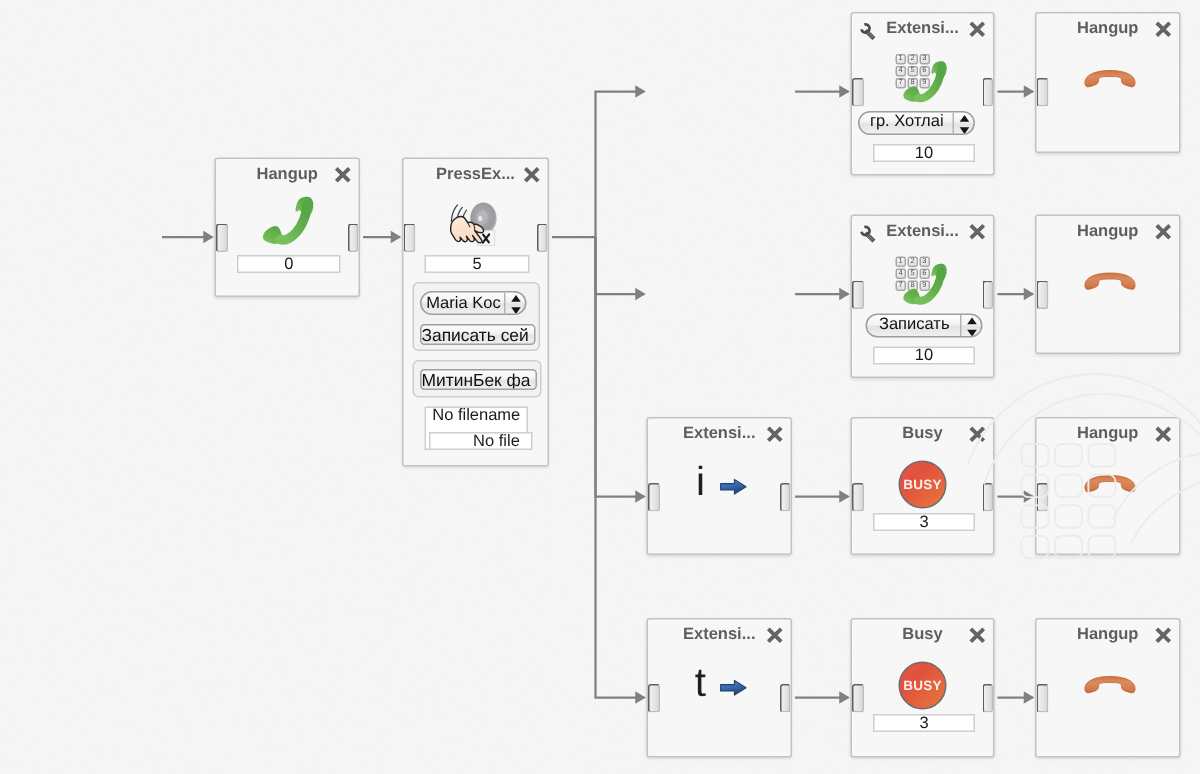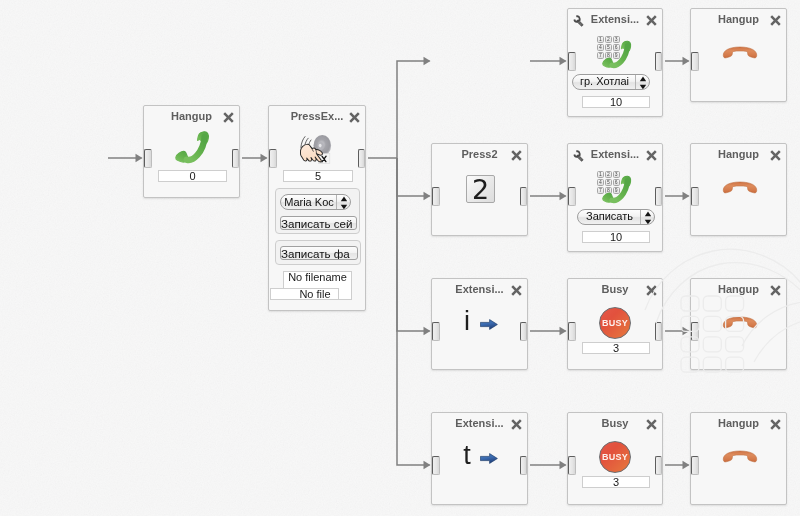--- a/index.html
+++ b/index.html
@@ -167,23 +167,23 @@
           <div class="sel-label" style="top: 0px; line-height: 14px; font-size: 11px;">Maria Koc</div>
           <div class="sel-arrows">
             <svg width="8" height="14" viewBox="0 0 8 14" style="position:absolute;left:2.5px;top:1px">
               <path d="M4.0 0.6 L7.2 5.2 H0.8 Z" fill="#151515"></path>
               <path d="M4.0 13.4 L7.2 8.8 H0.8 Z" fill="#151515"></path>
             </svg>
           </div>
         </div>
         <div class="btn" style="left: 11px; top: 110px; width: 77px; height: 14px; line-height: 13px; font-size: 11.6px;">Записать сей</div>
         <div class="fset" style="left: 6px; top: 134px; width: 86px; height: 25px;"></div>
-        <div class="btn" style="left: 11px; top: 140px; width: 78px; height: 14px; line-height: 13px; font-size: 11.6px;">Записать фа</div>
+        <div class="btn" style="left: 11px; top: 140px; width: 78px; height: 14px; line-height: 13px; font-size: 11.6px;">МитинБек фа</div>
         <div class="txtfield" style="left: 14px; top: 165px; width: 69px; height: 29px; line-height: 11px; font-size: 11px;">No filename</div>
-        <div class="txtfield" style="left: 1px; top: 182px; width: 69px; height: 12px; line-height: 11px; font-size: 11px; padding-left: 21px;">No file</div>
+        <div class="txtfield" style="left: 17px; top: 182px; width: 69px; height: 12px; line-height: 11px; font-size: 11px; padding-left: 21px;">No file</div>
       </div>
       <div class="node" style="left: 567px; top: 8px; width: 96px; height: 109px;">
         <div class="node-wrench"><svg width="14" height="15" viewBox="0 0 28 30">
     <g transform="translate(1.0,1.0) rotate(22 9 9)">
       <path d="M4.57 3.33 A7.2 7.2 0 1 1 2.89 12.82 L5.95 10.91 A3.6 3.6 0 1 0 6.78 6.16 Z" fill="#4a4a4a"></path>
       <g transform="rotate(23 12 12)">
         <rect x="10.0" y="9.3" width="15.5" height="5.6" rx="0.6" fill="#4a4a4a"></rect>
         <g stroke="#a3a3a3" stroke-width="0.95">
           <path d="M15.0 9.7 V14.5"></path>
                   <path d="M17.0 9.7 V14.5"></path>
@@ -257,29 +257,20 @@
               <stop offset="1" stop-color="#c96b3c"></stop>
             </linearGradient>
           </defs>
     <path d="M1.3 9.6 C0.9 4.6 7.0 1.0 18.0 1.0 C29.0 1.0 35.1 4.6 34.7 9.6
              C34.5 11.5 33.6 12.2 31.9 11.8 C29.2 11.2 26.8 10.3 26.1 9.3
              C25.6 8.5 25.7 7.2 25.5 6.5 C25.3 5.5 24.0 5.0 18.0 5.0
              C12.0 5.0 10.7 5.5 10.5 6.5 C10.3 7.2 10.4 8.5 9.9 9.3
              C9.2 10.3 6.8 11.2 4.1 11.8 C2.4 12.2 1.5 11.5 1.3 9.6 Z" fill="url(#org)" stroke="#bc6838" stroke-width="0.55"></path>
         </svg>
       </div>
-      <div class="node" style="left: 431px; top: 143px; width: 97px; height: 93px;">
-        <div class="node-title">Press2</div>
-        <div class="node-close"><svg width="11" height="11" viewBox="0 0 11 11">
-            <path d="M0.3 2.1 L2.1 0.3 L5.5 3.7 L8.9 0.3 L10.7 2.1 L7.3 5.5 L10.7 8.9 L8.9 10.7 L5.5 7.3 L2.1 10.7 L0.3 8.9 L3.7 5.5 Z" fill="#646464"></path>
-          </svg></div>
-        <div class="port" style="left: 0px; top: 43px;"></div>
-        <div class="port" style="right: 0px; top: 43px;"></div>
-        <div class="keybtn" style="left: 34px; top: 31px; width: 29px; height: 28px; font-size: 27px; line-height: 28px; font-family: &quot;DejaVu Sans&quot;, sans-serif;">2</div>
-      </div>
       <div class="node" style="left: 567px; top: 143px; width: 96px; height: 109px;">
         <div class="node-wrench"><svg width="14" height="15" viewBox="0 0 28 30">
     <g transform="translate(1.0,1.0) rotate(22 9 9)">
       <path d="M4.57 3.33 A7.2 7.2 0 1 1 2.89 12.82 L5.95 10.91 A3.6 3.6 0 1 0 6.78 6.16 Z" fill="#4a4a4a"></path>
       <g transform="rotate(23 12 12)">
         <rect x="10.0" y="9.3" width="15.5" height="5.6" rx="0.6" fill="#4a4a4a"></rect>
         <g stroke="#a3a3a3" stroke-width="0.95">
           <path d="M15.0 9.7 V14.5"></path>
                   <path d="M17.0 9.7 V14.5"></path>
           <path d="M19.0 9.7 V14.5"></path>

